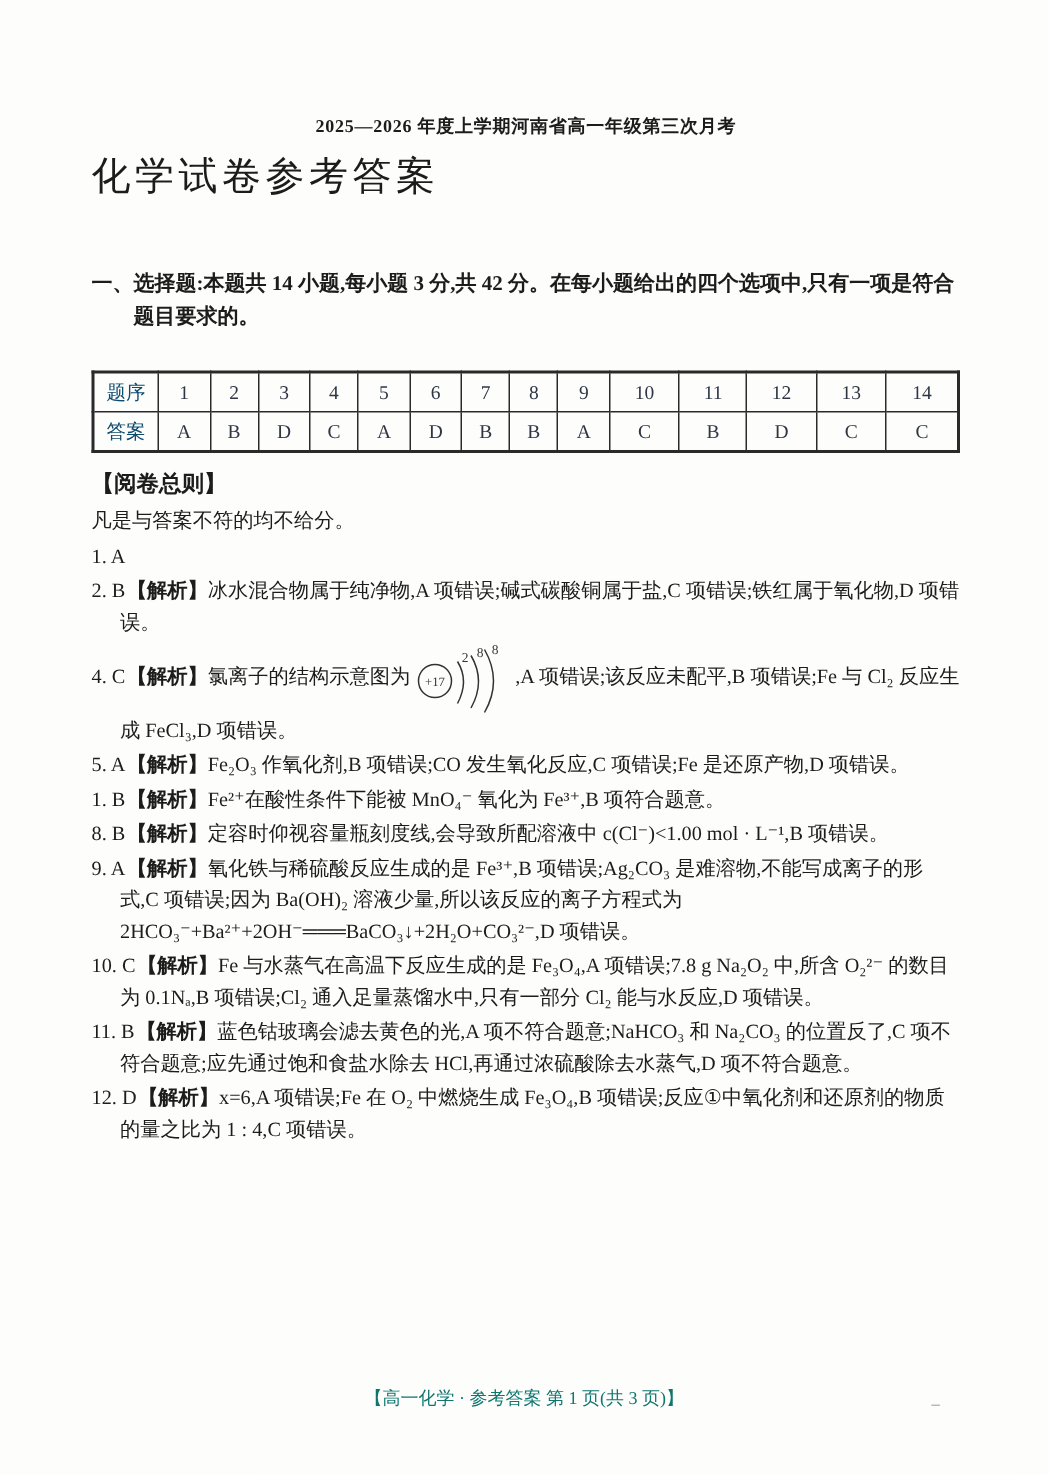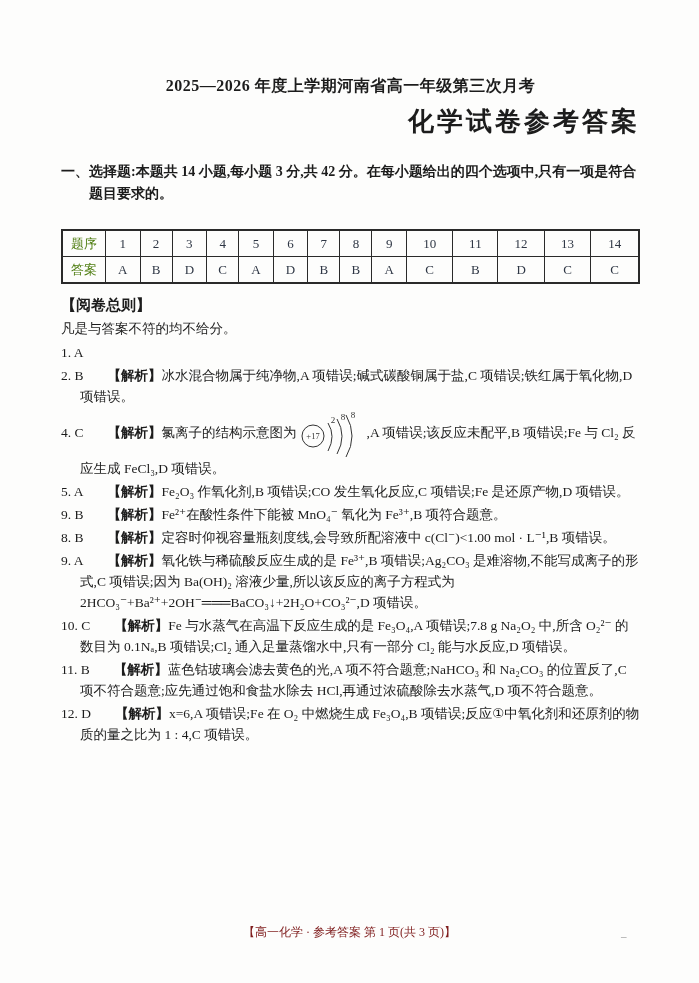--- a/index.html
+++ b/index.html
@@ -12,32 +12,32 @@
     color: #1c1c1c;
     overflow: hidden;
   }
   .content {
     position: absolute;
     left: 61px;
     top: 76px;
     width: 579px;
   }
   .title1 {
-    font-size: 16px;
+    font-size: 12px;
     font-weight: bold;
     text-align: center;
     margin: 0 0 7px 0;
     letter-spacing: 0.5px;
     white-space: nowrap;
   }
   .title2 {
     font-size: 26px;
-    font-weight: bold;
-    text-align: right;
-    margin: 0 0 22px 0;
+    font-weight: normal;
+    text-align: left;
+    margin: 0 0 44px 0;
     letter-spacing: 3px;
   }
   .section-header {
     font-weight: bold;
     font-size: 14px;
     line-height: 22px;
     padding-left: 28px;
     text-indent: -28px;
     margin: 0 0 24px 0;
   }
@@ -51,58 +51,58 @@
     border: 1px solid #2a2a2a;
     text-align: center;
     vertical-align: middle;
     font-size: 13px;
     height: 25px;
     padding: 0;
     color: #2e3644;
   }
   table.answers td.rowlabel {
     width: 42px;
-    color: #4d7c0f;
+    color: #0c4a6e;
   }
   .grading-title {
     font-weight: bold;
     font-size: 15px;
     line-height: 23px;
   }
   .grading-note {
     font-size: 13.5px;
     line-height: 23px;
   }
   .expl {
     font-size: 13.5px;
     line-height: 21px;
     padding-left: 19px;
     text-indent: -19px;
     margin-top: 2px;
   }
-  .expl .num { margin-right: 24px; }
+  .expl .num { margin-right: 1px; }
   .expl .tag { font-weight: bold; }
   .expl-diagram { margin-top: 3px; }
   svg.atom {
     vertical-align: middle;
     margin: 0 2px;
     text-indent: 0;
   }
   svg.atom text {
     font-family: "Liberation Serif", "DejaVu Serif", serif;
     fill: #333;
   }
   .footer {
     position: absolute;
     left: 0;
     width: 699px;
     top: 924px;
     text-align: center;
     font-size: 12px;
-    color: #7f1d1d;
+    color: #0f766e;
   }
   .artifact {
     position: absolute;
     left: 621px;
     top: 930px;
     font-size: 11px;
     color: #888;
   }
 </style>
 </head>
@@ -179,21 +179,21 @@
         <text x="54" y="8" text-anchor="middle" font-size="9">8</text>
       </svg><span>,A 项错误;该反应未配平,B 项错误;Fe 与 Cl₂ 反应生成 FeCl₃,D 项错误。</span>
     </div>
 
     <div class="expl">
       <span class="num">5. A</span><b class="tag">【解析】</b><span>Fe₂O₃ 作氧化剂,B 项错误;CO 发生氧化反应,C 项错误;Fe 是还原产物,D 项错误。</span>
     </div>
 
 
     <div class="expl">
-      <span class="num">9. B</span><b class="tag">【解析】</b><span>Fe²⁺在酸性条件下能被 MnO₄⁻ 氧化为 Fe³⁺,B 项符合题意。</span>
+      <span class="num">1. B</span><b class="tag">【解析】</b><span>Fe²⁺在酸性条件下能被 MnO₄⁻ 氧化为 Fe³⁺,B 项符合题意。</span>
     </div>
 
     <div class="expl">
       <span class="num">8. B</span><b class="tag">【解析】</b><span>定容时仰视容量瓶刻度线,会导致所配溶液中 c(Cl⁻)&lt;1.00 mol · L⁻¹,B 项错误。</span>
     </div>
 
     <div class="expl">
       <span class="num">9. A</span><b class="tag">【解析】</b><span>氧化铁与稀硫酸反应生成的是 Fe³⁺,B 项错误;Ag₂CO₃ 是难溶物,不能写成离子的形式,C 项错误;因为 Ba(OH)₂ 溶液少量,所以该反应的离子方程式为 2HCO₃⁻+Ba²⁺+2OH⁻═══BaCO₃↓+2H₂O+CO₃²⁻,D 项错误。</span>
     </div>
 

